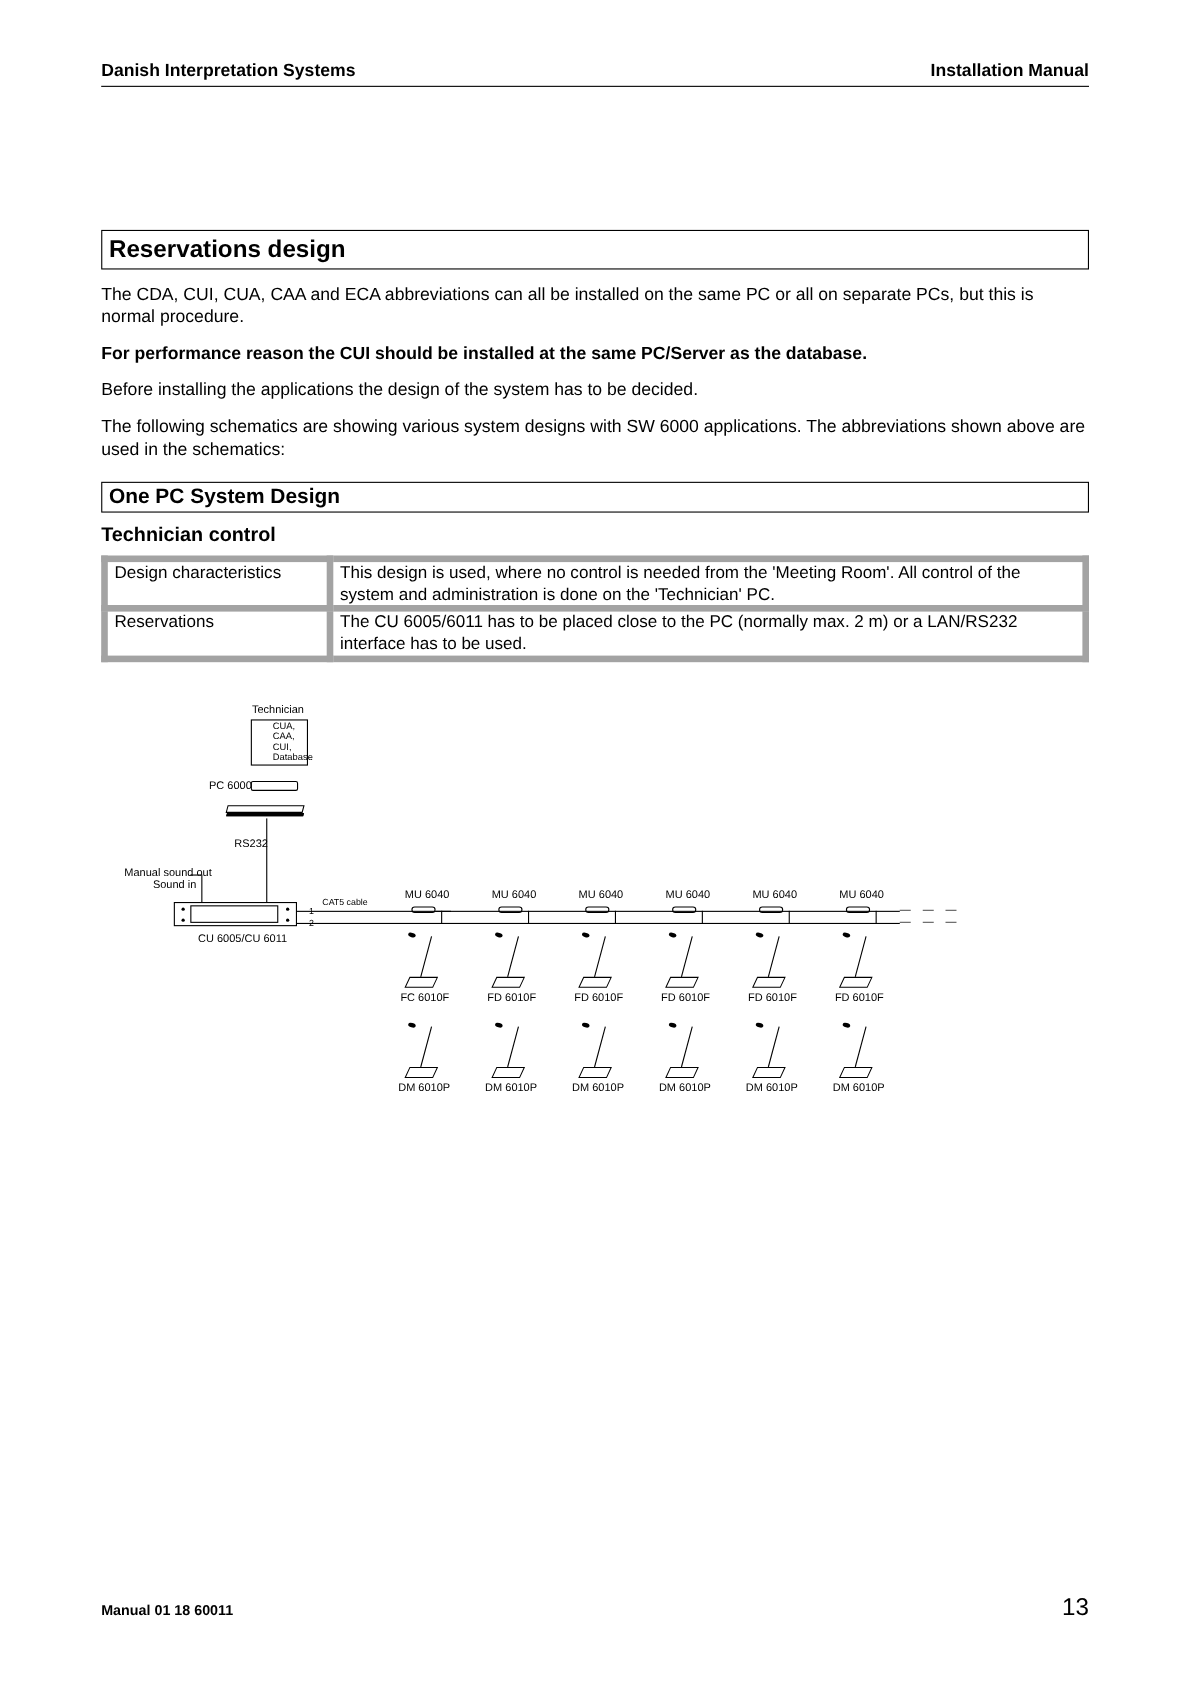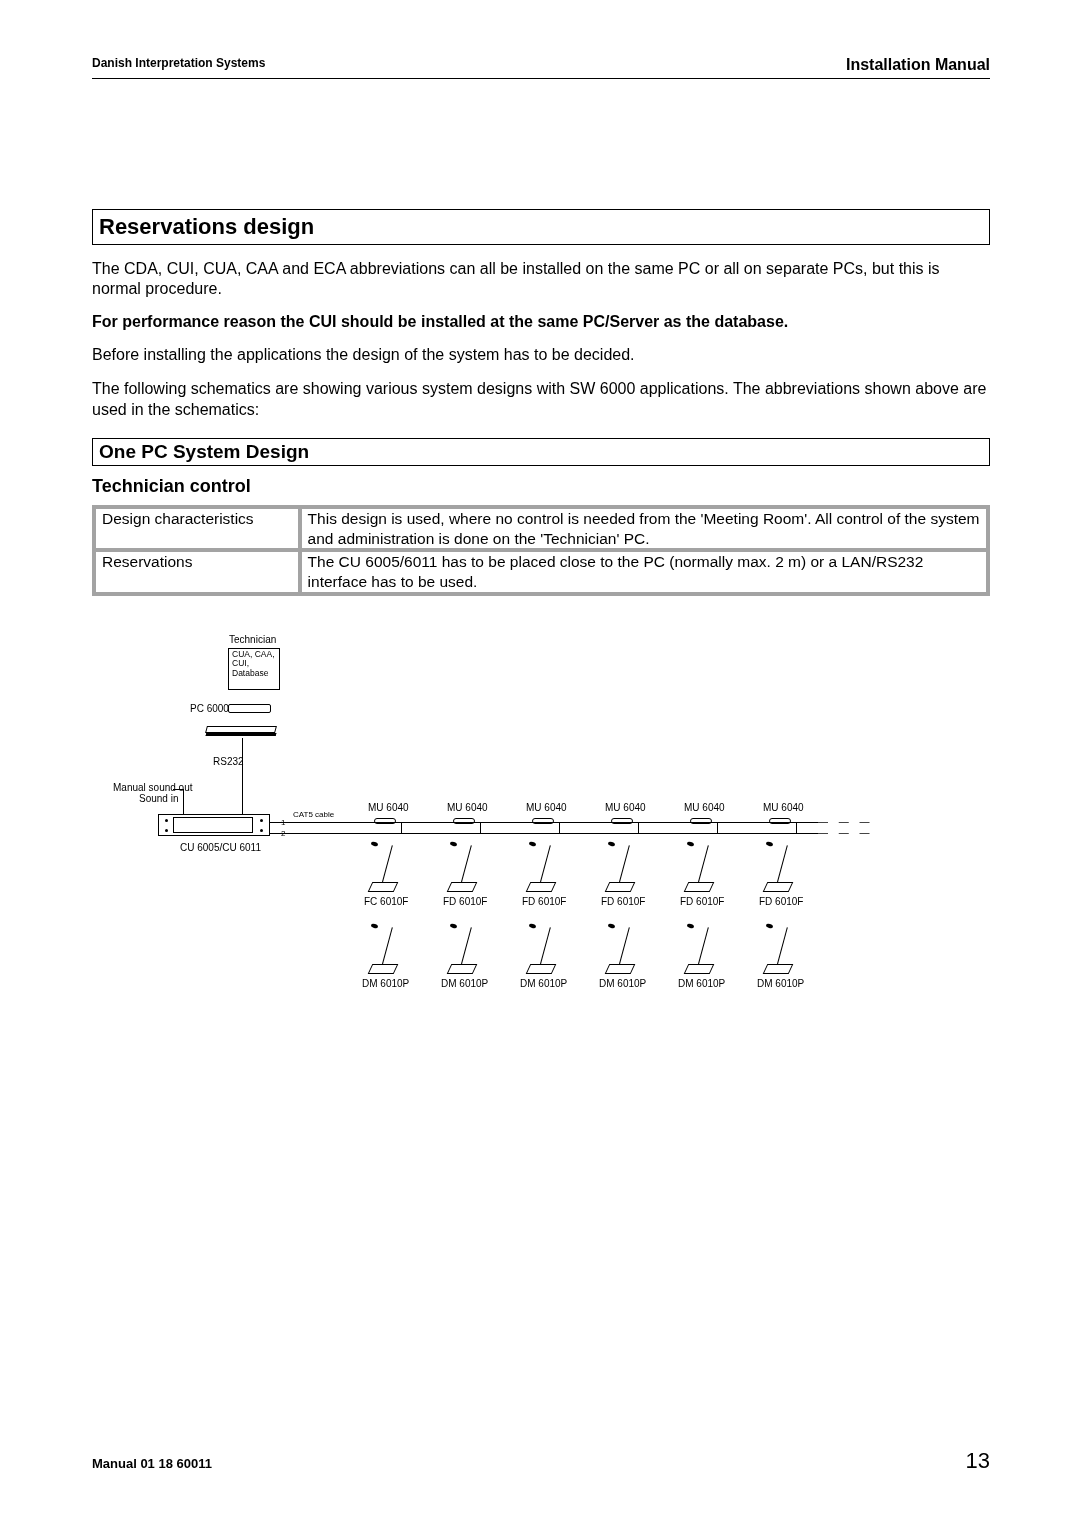--- a/index.html
+++ b/index.html
@@ -12,21 +12,21 @@
       position: relative;
       padding: 56px 90px 50px 92px;
     }
     .header-row {
       display: flex;
       justify-content: space-between;
       margin-bottom: 4px;
     }
     .header-left {
       font-weight: bold;
-      font-size: 12px;
+      font-size: 16px;
     }
     .header-right {
       font-weight: bold;
       font-size: 16px;
     }
     .hr-under-header {
       border: none;
       border-top: 1.5px solid #000;
       margin-top: 3px;
       margin-bottom: 130px;
@@ -65,21 +65,21 @@
       font-weight: bold;
       margin-bottom: 8px;
     }
     table.spec {
       width: 100%;
       border-collapse: collapse;
       font-size: 15.5px;
       margin-bottom: 34px;
     }
     table.spec td {
-      border: 4px solid #a3a3a3;
+      border: 6px solid #a3a3a3;
       padding: 0 6px;
       vertical-align: top;
       line-height: 1.28;
       margin-left: 33px;
     }
     table.spec td.left {
       width: 23%;
     }
     
     .diagram {
@@ -194,21 +194,21 @@
     <td>The CU 6005/6011 has to be placed close to the PC (normally max. 2 m) or a LAN/RS232 interface has to be used.</td>
   </tr>
 </tbody>
   </table>
 
 <div class="diagram">
 
   <span class="lbl" style="left:131px; top:4px;">Technician</span>
 
   <div class="box monitor">
-    <span style="white-space:pre-line; display:block; font-size:8.5px; text-align:left; padding-left:2px;">CUA, CAA,
+    <span style="white-space:pre-line; display:block; font-size:8.5px; text-align:left; padding-left:18px;">CUA, CAA,
 CUI,
 Database</span>
   </div>
 
   <span class="lbl" style="left:92px; top:73px;">PC 6000</span>
   <div class="pcbase"></div>
   <div class="keyboard"></div>
   <div class="kb-body"></div>
 
   <div class="line vline" style="left:144px; top:108px; height:76px;"></div>

